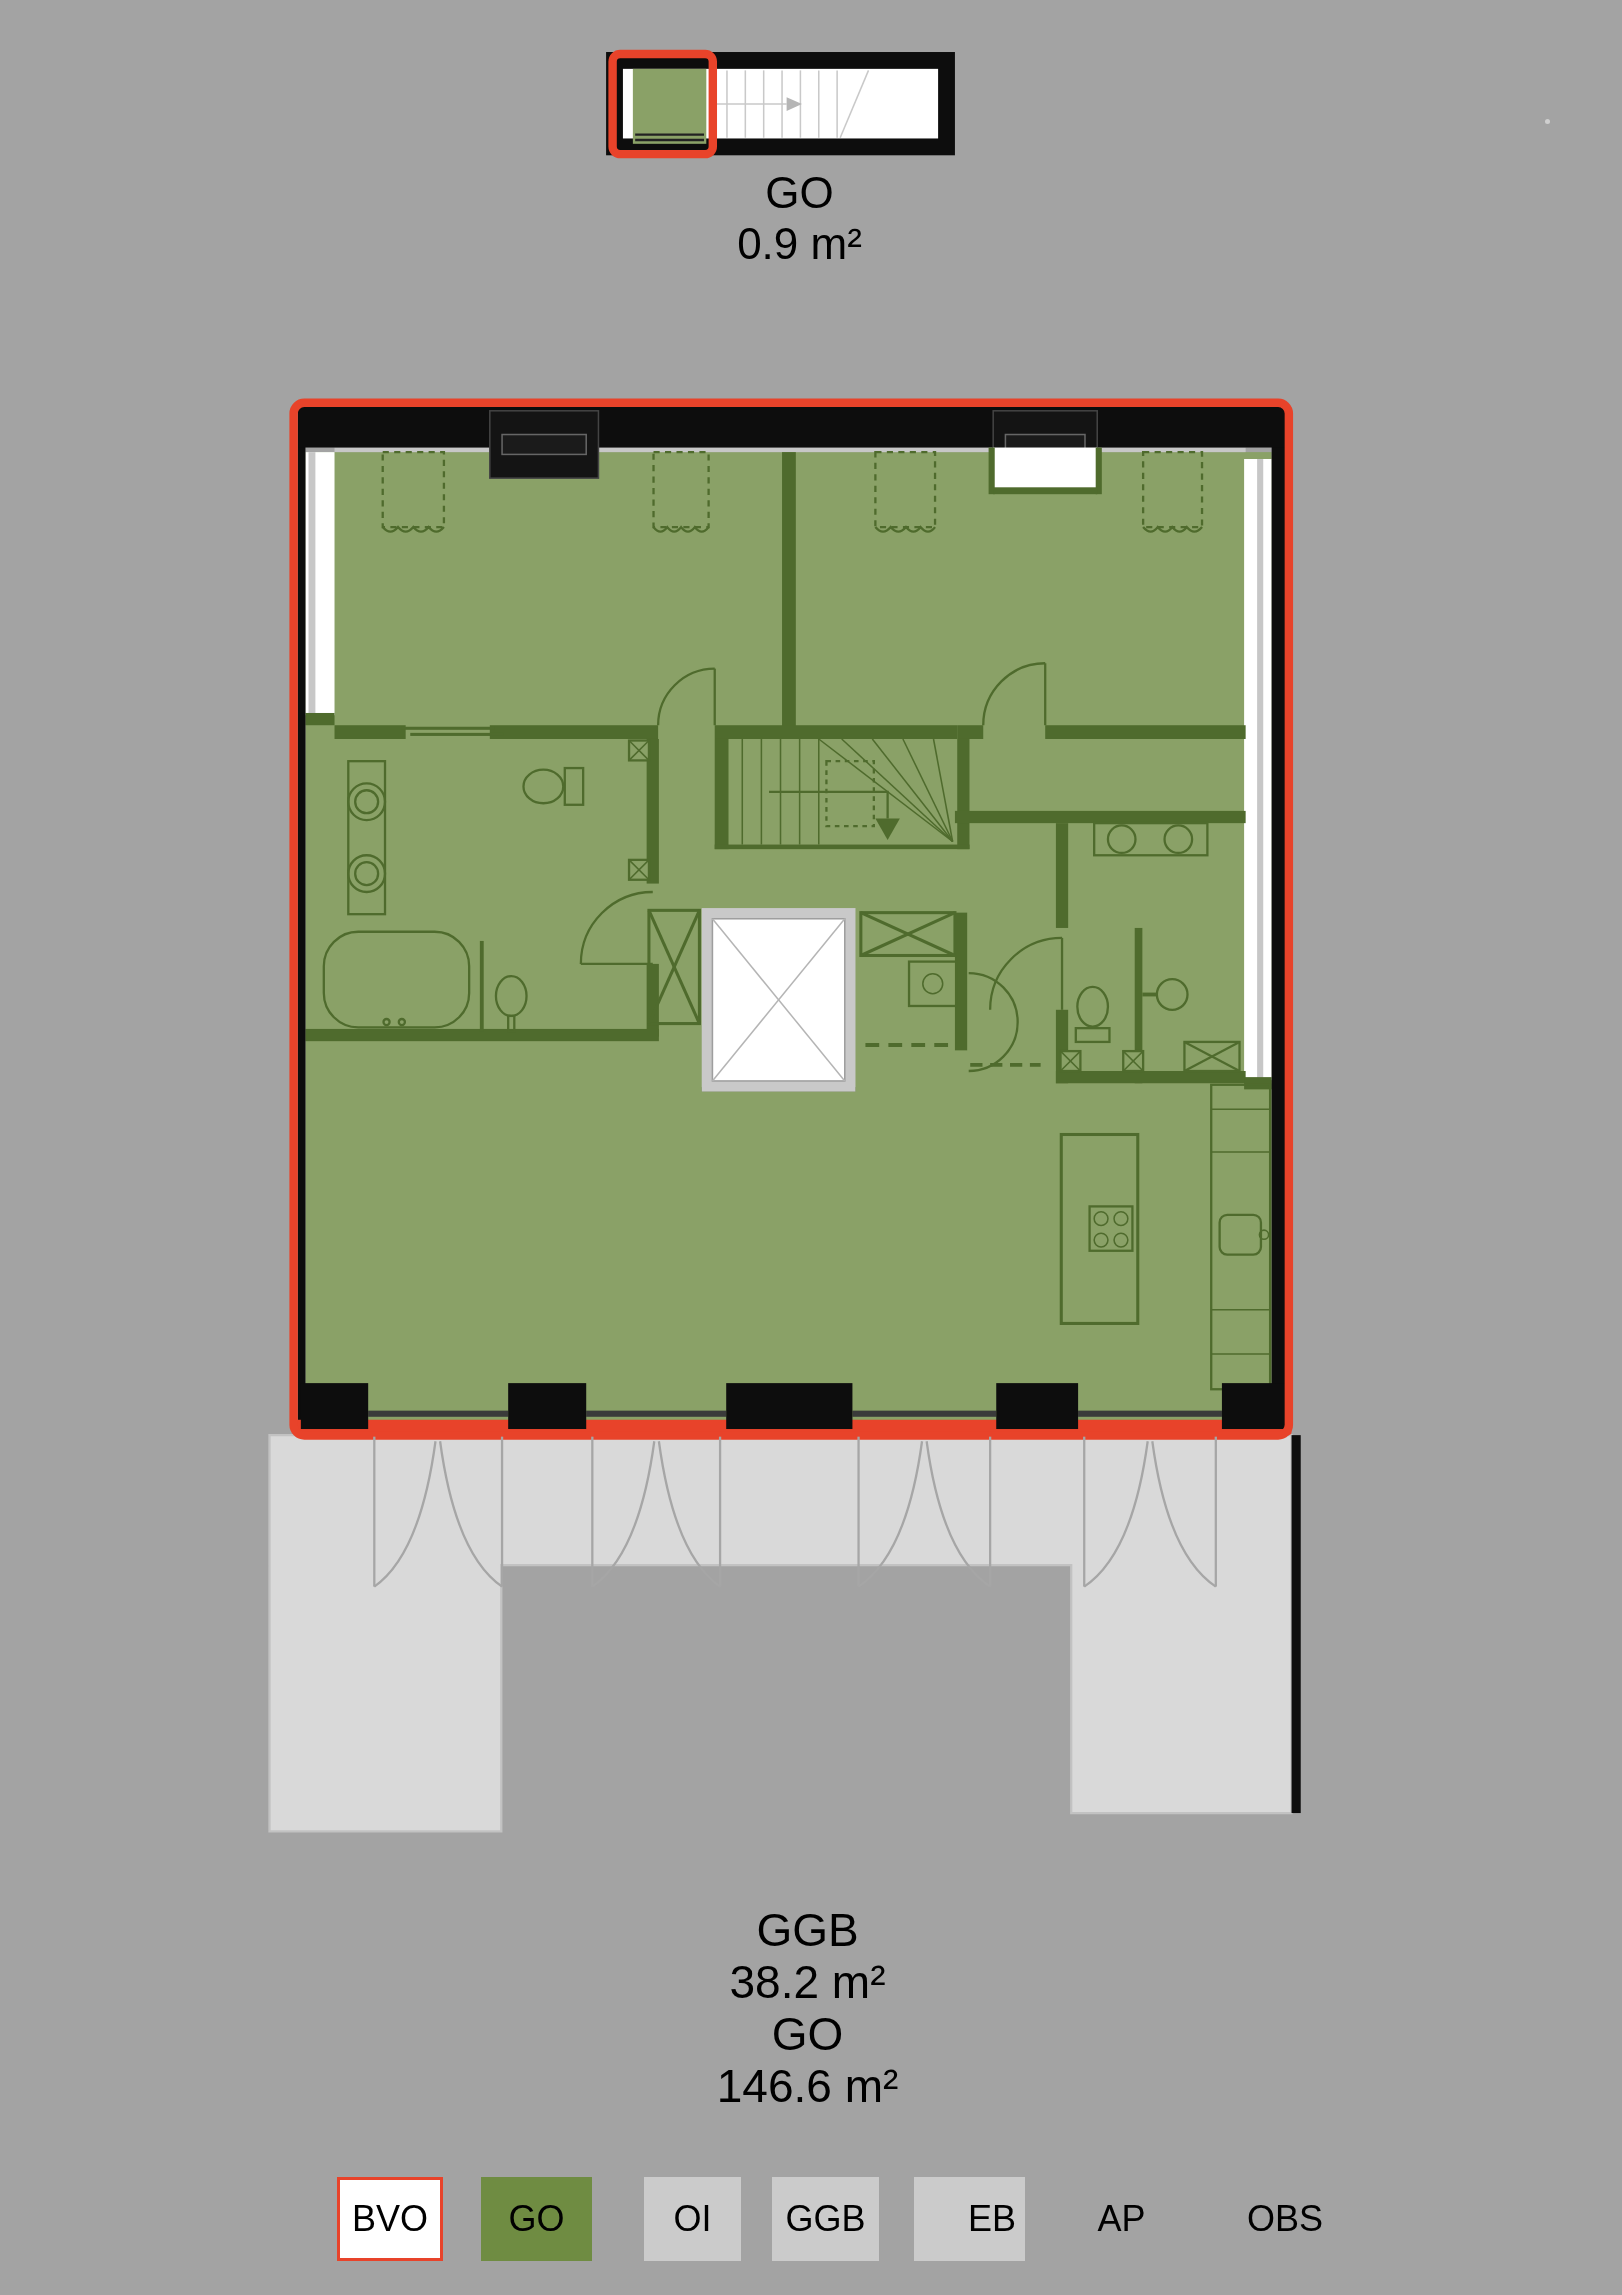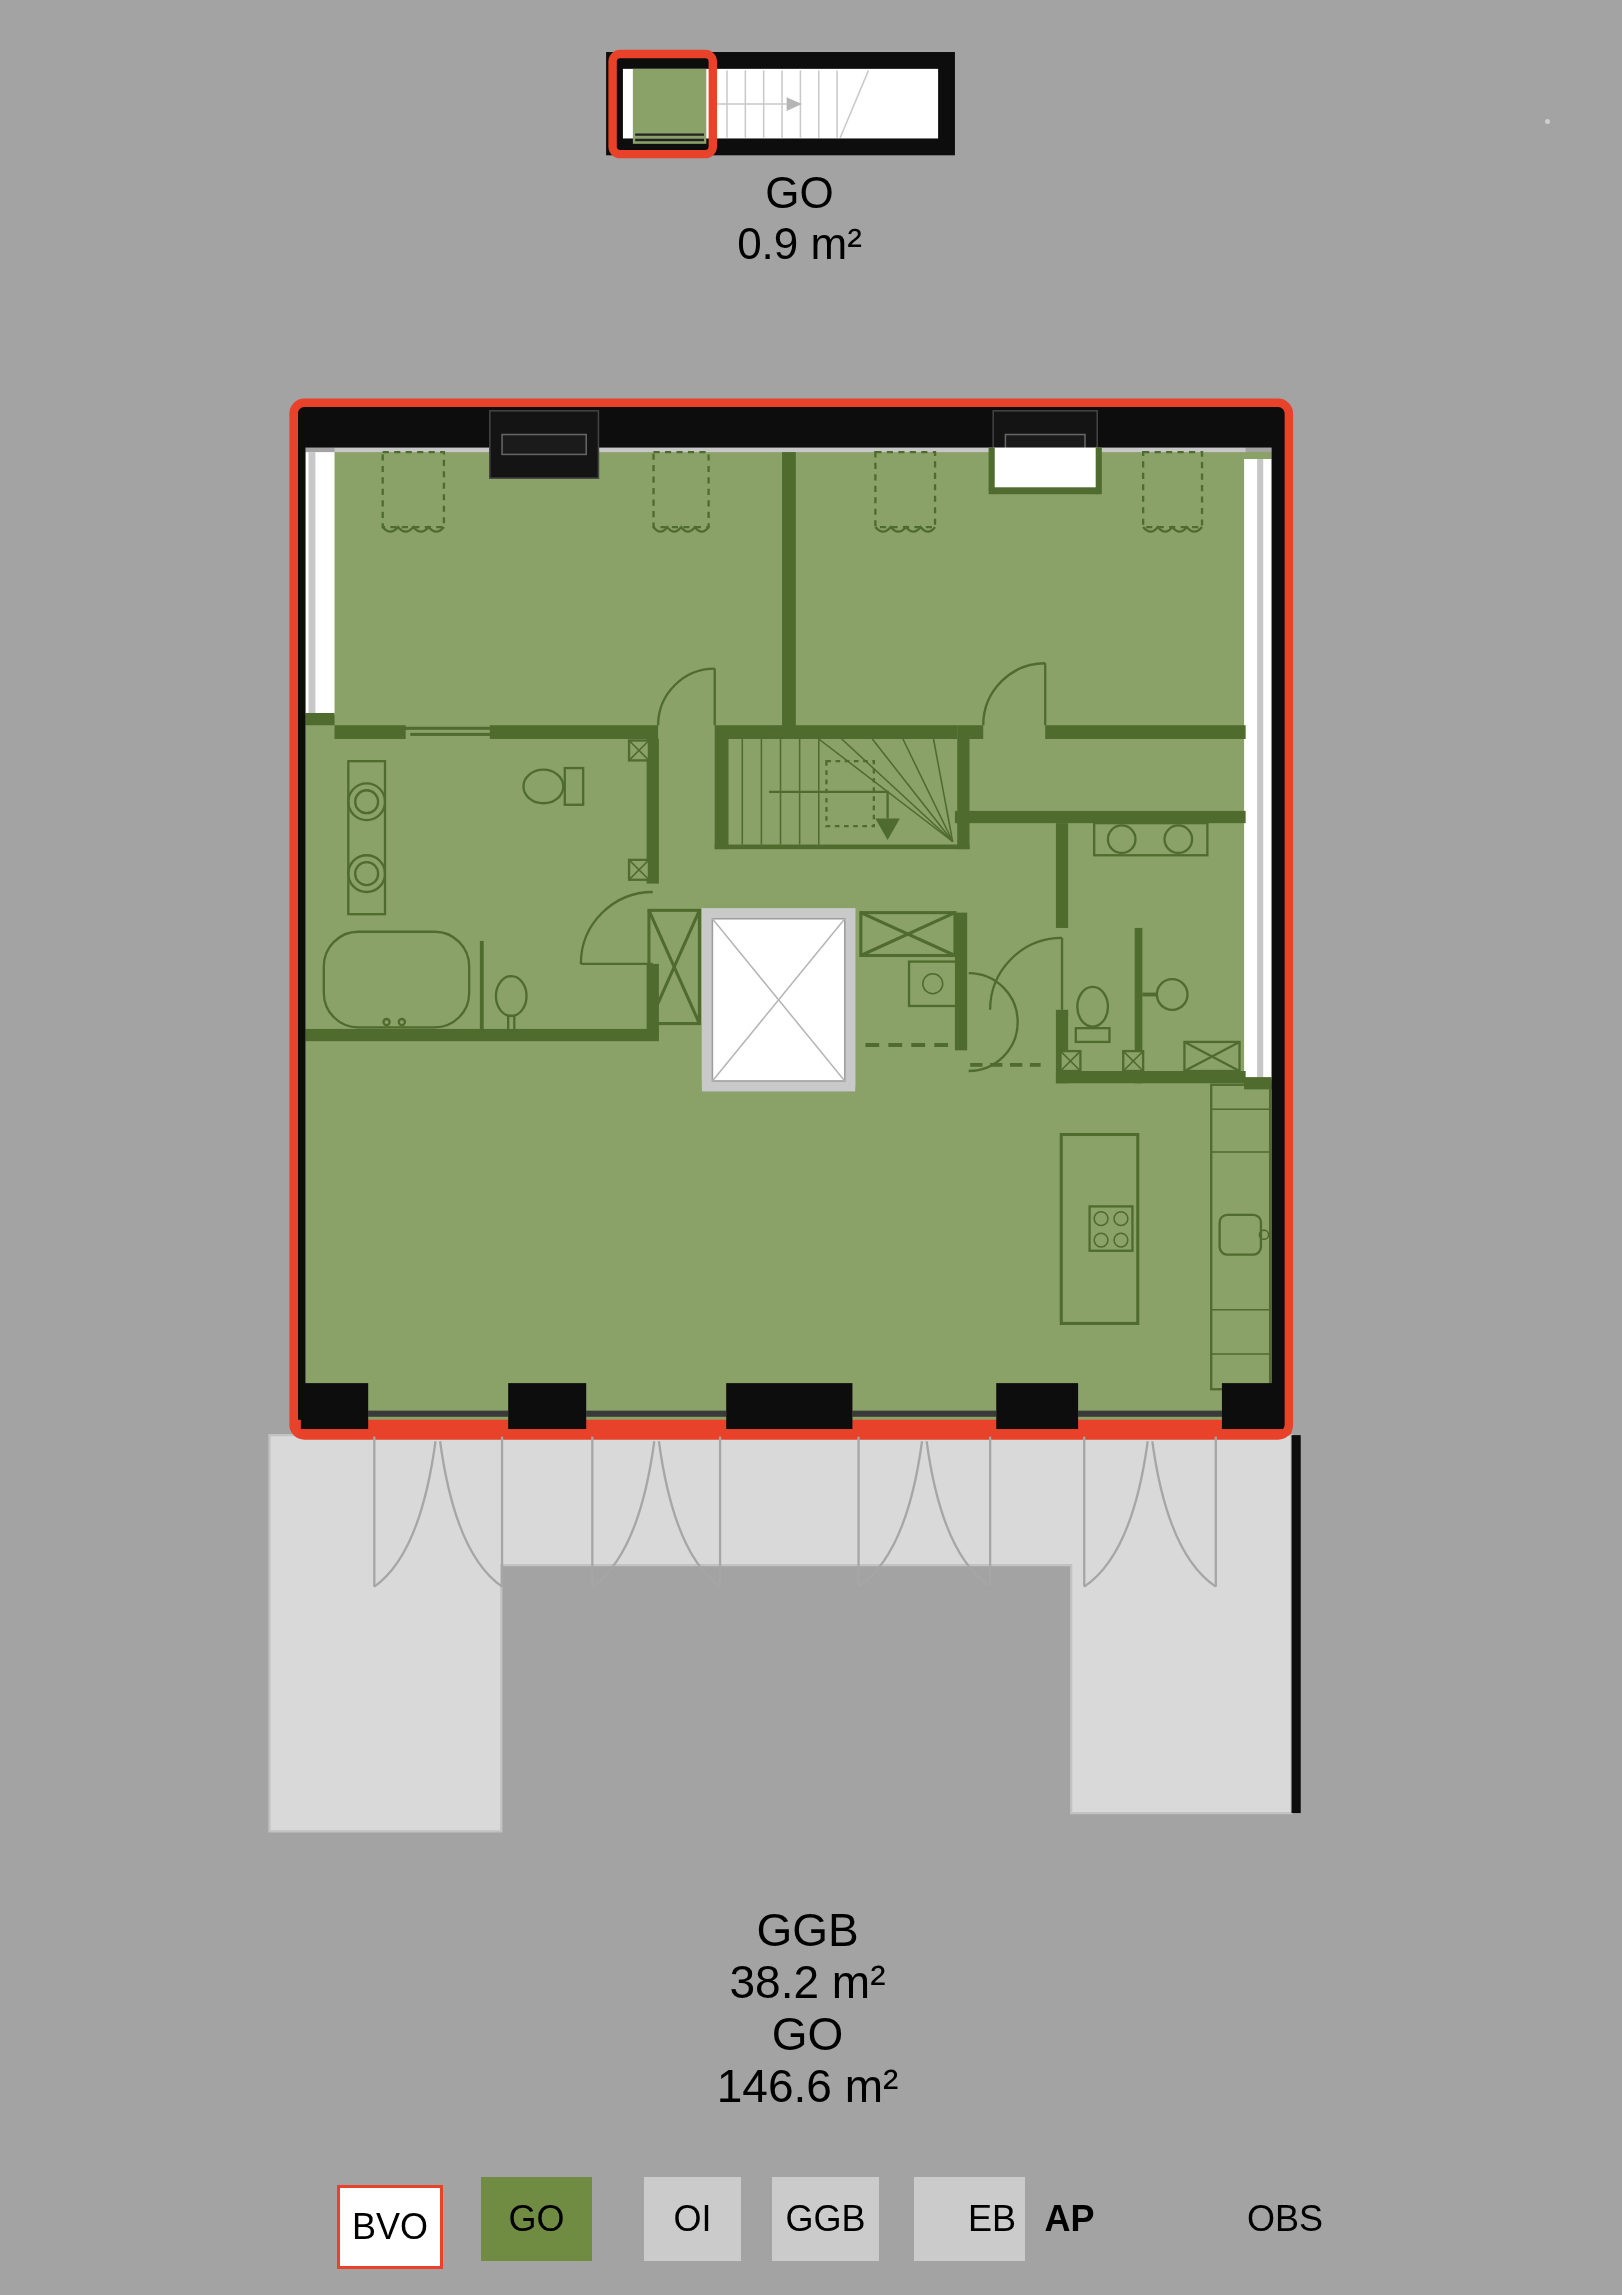--- a/index.html
+++ b/index.html
@@ -263,24 +263,24 @@
   </div>
 
   <div class="label-block main" style="left:616px;top:1904px;width:383px;">
     <div>GGB</div>
     <div>38.2 m²</div>
     <div>GO</div>
     <div>146.6 m²</div>
   </div>
 
   <div>
-    <div class="legend-chip chip-bvo" style="left:337px;width:106px;margin-top:8px;">BVO</div>
+    <div class="legend-chip chip-bvo" style="left:337px;width:106px;">BVO</div>
     <div class="legend-chip chip-go" style="left:481px;width:111px;">GO</div>
     <div class="legend-chip chip-gray" style="left:644px;width:97px;">OI</div>
     <div class="legend-chip chip-gray" style="left:772px;width:107px;">GGB</div>
     <div class="legend-chip chip-gray" style="left:914px;width:111px;padding-left:45px;">EB</div>
-    <div class="legend-chip chip-plain" style="left:1020px;width:99px;font-weight:bold;">AP</div>
+    <div class="legend-chip chip-plain" style="left:1072px;width:99px;">AP</div>
     <div class="legend-chip chip-plain" style="left:1224px;width:122px;">OBS</div>
   </div>
 
   <div class="page-dot"></div>
 </div>
 
 
 </body></html>

